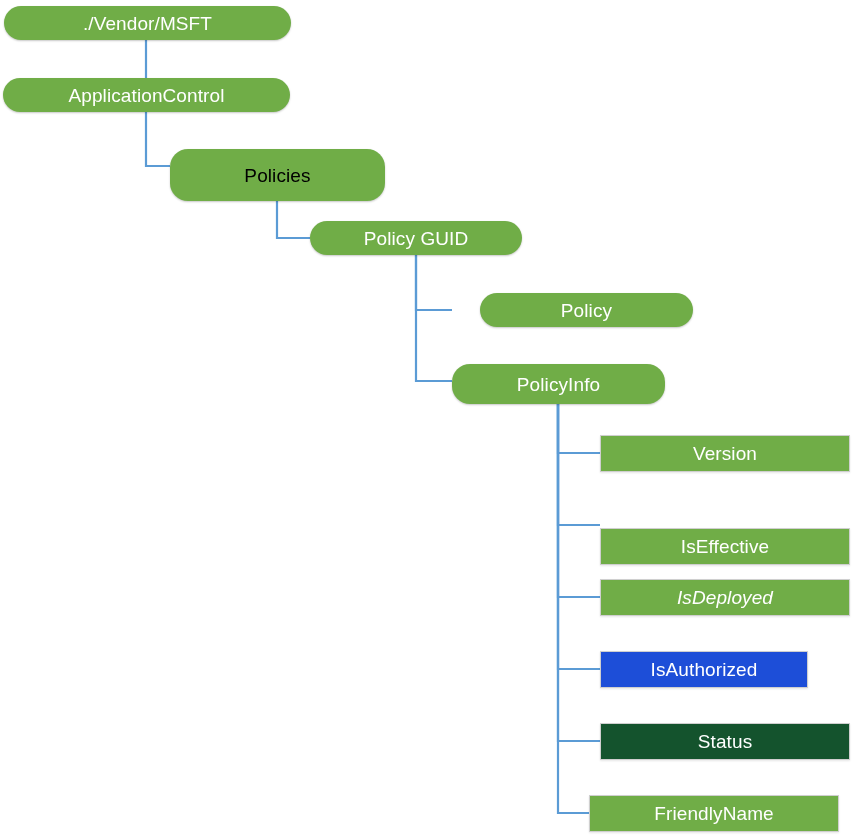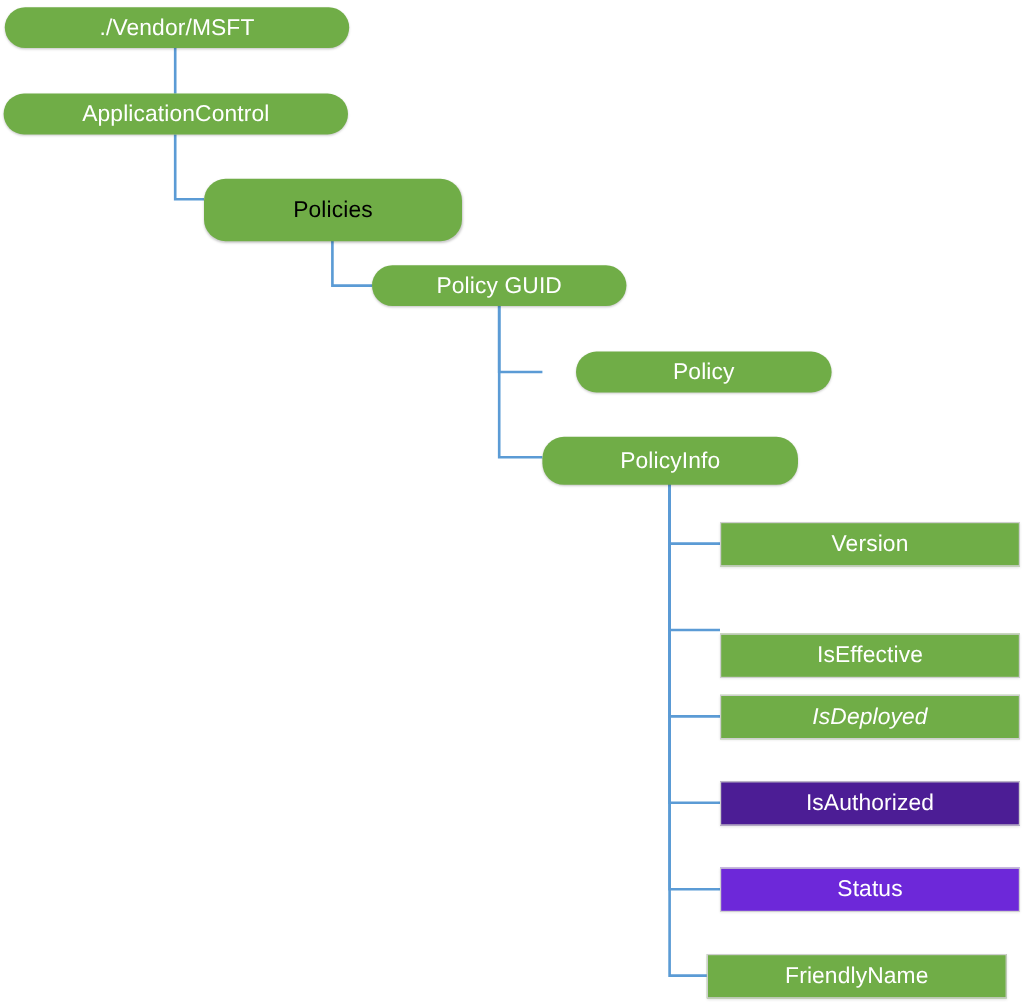--- a/index.html
+++ b/index.html
@@ -94,24 +94,24 @@
       </div>
       <div class="node rect" style="left: 600px; top: 435px; width: 250px; height: 37px; background: rgb(112, 173, 71); color: rgb(255, 255, 255); border-color: rgb(207, 207, 207);">
         <span class="node-label">Version</span>
       </div>
       <div class="node rect" style="left: 600px; top: 507px; width: 250px; height: 37px; background: rgb(112, 173, 71); color: rgb(255, 255, 255); border-color: rgb(207, 207, 207); margin-top: 21px;">
         <span class="node-label">IsEffective</span>
       </div>
       <div class="node rect" style="left: 600px; top: 579px; width: 250px; height: 37px; background: rgb(112, 173, 71); color: rgb(255, 255, 255); border-color: rgb(207, 207, 207); font-style: italic;">
         <span class="node-label">IsDeployed</span>
       </div>
-      <div class="node rect" style="left: 600px; top: 651px; width: 250px; height: 37px; background: #4c1d95; color: rgb(255, 255, 255); border-color: rgb(207, 207, 207);">
+      <div class="node rect" style="left: 600px; top: 651px; width: 208px; height: 37px; background: #1d4ed8; color: rgb(255, 255, 255); border-color: rgb(207, 207, 207);">
         <span class="node-label">IsAuthorized</span>
       </div>
-      <div class="node rect" style="left: 600px; top: 723px; width: 250px; height: 37px; background: #6d28d9; color: rgb(255, 255, 255); border-color: rgb(207, 207, 207);">
+      <div class="node rect" style="left: 600px; top: 723px; width: 250px; height: 37px; background: #14532d; color: rgb(255, 255, 255); border-color: rgb(207, 207, 207);">
         <span class="node-label">Status</span>
       </div>
       <div class="node rect" style="left: 589px; top: 795px; width: 250px; height: 37px; background: rgb(112, 173, 71); color: rgb(255, 255, 255); border-color: rgb(207, 207, 207);">
         <span class="node-label">FriendlyName</span>
       </div>
     </div>
 
 </div>
 
 </body></html>

